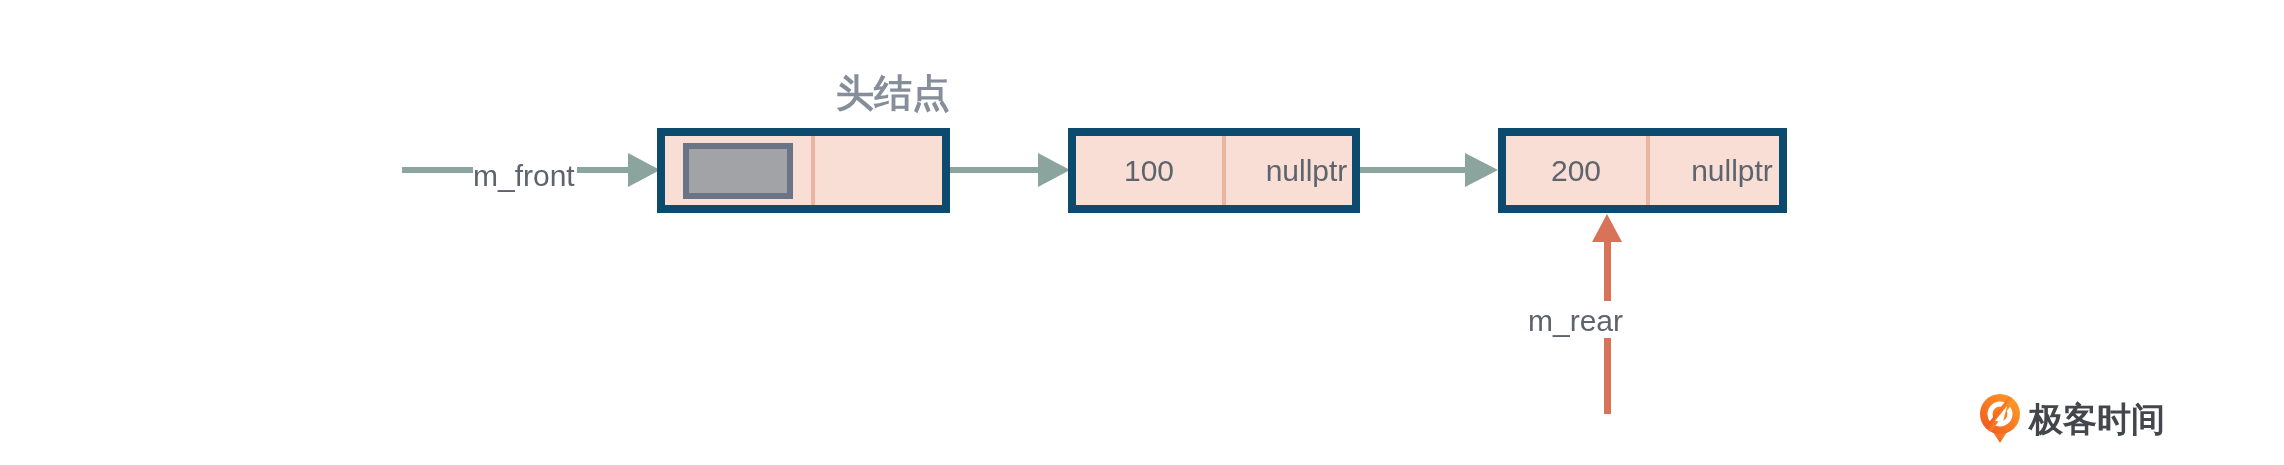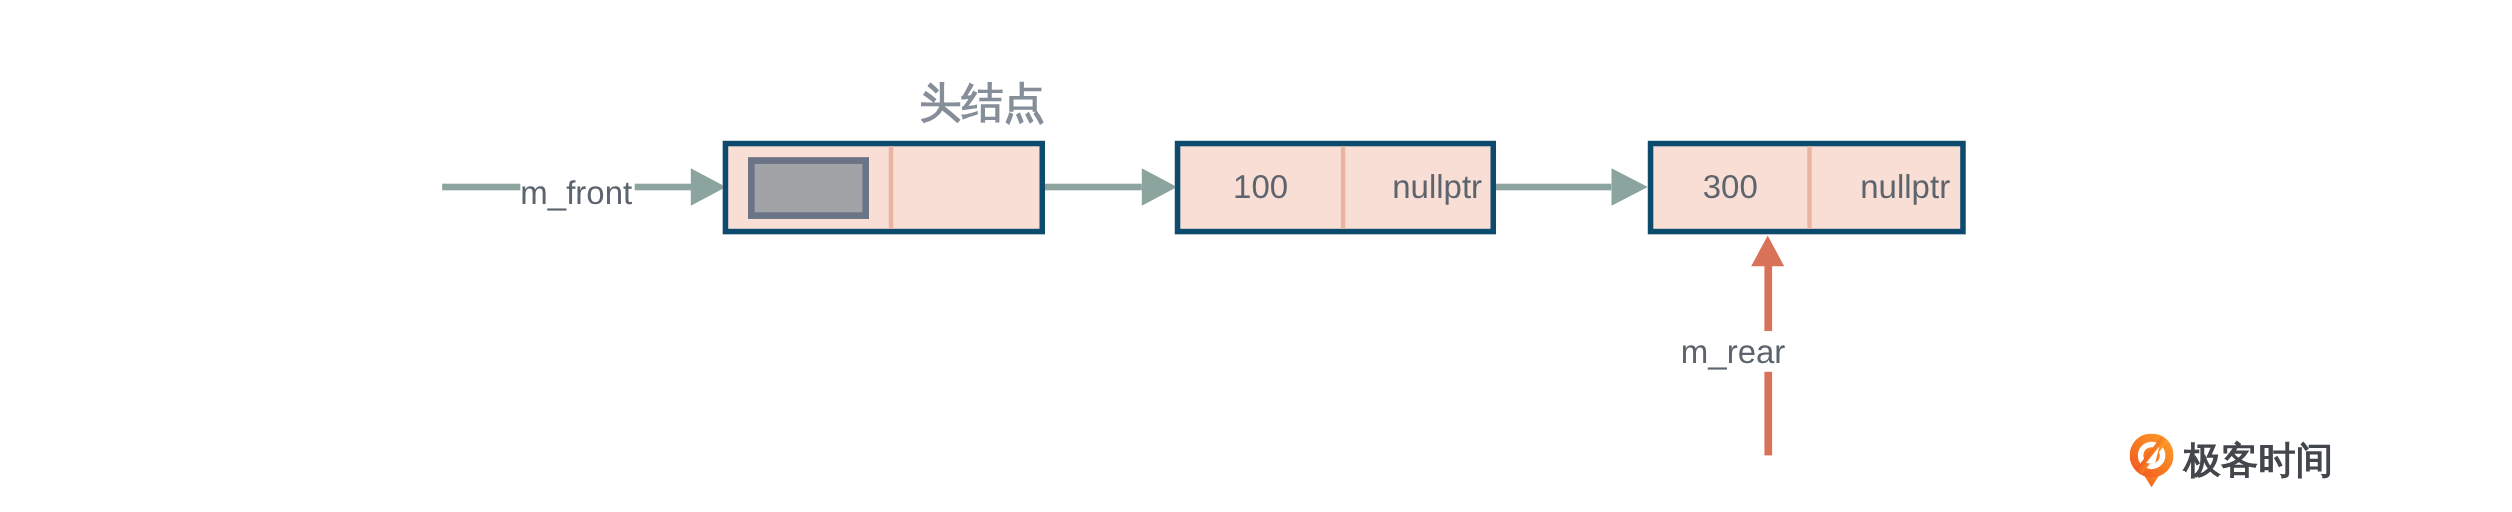--- a/index.html
+++ b/index.html
@@ -27,21 +27,21 @@
   }
   .ptr-label{
     position:absolute;
     font-size:30px;color:#5d646e;
     white-space:nowrap;
   }
   
   .node{
     position:absolute;top:128px;height:85px;
     background:#f8ded5;
-    border:5px solid #0c4a6e;
+    border:8px solid #0c4a6e;
     box-sizing:border-box;
     display:flex;
   }
   .cell{
     display:flex;align-items:center;justify-content:center;
     font-size:30px;color:#5d646e;
   }
   .cell.data{flex:0 0 146px;border-right:4px solid #eab4a3;}
   .cell.next{flex:1 1 auto;margin-left:35px;}
   .head-slot{
@@ -50,21 +50,21 @@
     border:6px solid #6b7486;
     box-sizing:border-box;
   }
   .caption{
     position:absolute;
     font-size:38px;font-weight:600;color:#868e99;
     text-align:right;white-space:nowrap;
   }
   
   #logo{
-    position:absolute;left:1936px;top:394px;
+    position:absolute;left:1980px;top:394px;
     display:flex;align-items:center;
   }
   #logo .logo-text{
     margin-left:9px;
     font-size:34px;font-weight:bold;color:#43474b;
     white-space:nowrap;line-height:50px;
   }
 </style>
 </head>
 <body>
@@ -90,21 +90,21 @@
 
   <div class="node" style="left:1068px;width:292px;">
     <div class="cell data">100</div>
     <div class="cell next">nullptr</div>
   </div>
 
   <div class="hline" style="left:1360px;top:167px;width:105px;"></div>
   <div class="arrowhead-right" style="left:1465px;top:153px;border-left-width:33px;"></div>
 
   <div class="node" style="left:1498px;width:289px;">
-    <div class="cell data" style="flex-basis:140px;">300</div>
+    <div class="cell data" style="flex-basis:140px;">200</div>
     <div class="cell next">nullptr</div>
   </div>
 
   <div class="arrowhead-up" style="left:1592px;top:214px;"></div>
   <div class="vline" style="left:1604px;top:241px;height:60px;"></div>
   <div class="ptr-label" style="left:1528px;top:304px;">m_rear</div>
   <div class="vline" style="left:1604px;top:338px;height:76px;"></div>
 
   <div id="logo">
     <svg width="40" height="50" viewBox="0 0 40 50">

